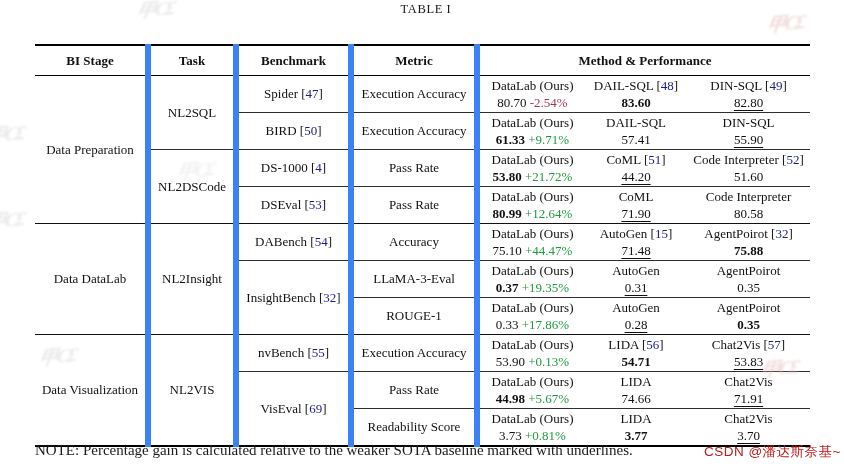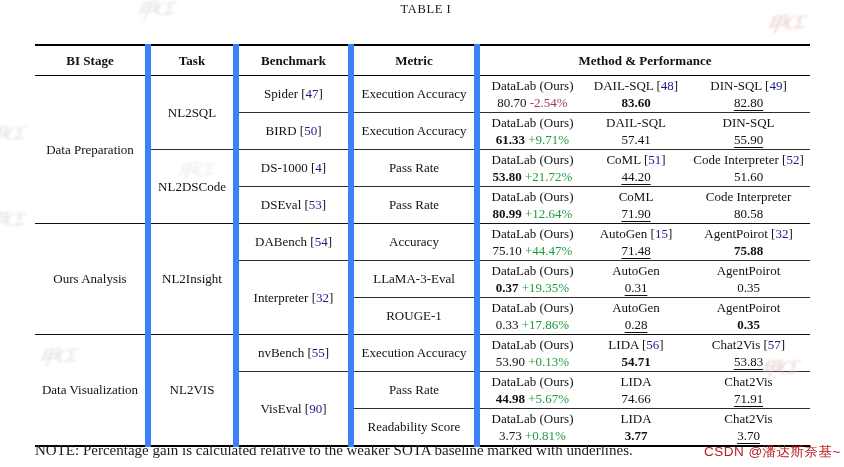--- a/index.html
+++ b/index.html
@@ -155,39 +155,39 @@
         <td>
           <div class="m-name"><span>CoML</span></div>
           <div class="m-val"><span class="val underline">71.90</span></div>
         </td>
         <td>
           <div class="m-name"><span>Code Interpreter</span></div>
           <div class="m-val"><span class="val">80.58</span></div>
         </td>
       </tr>
       <tr class="section-start">
-        <td class="vline" rowspan="3"><span>Ours Analysis</span></td>
+        <td class="vline" rowspan="3"><span>Data DataLab</span></td>
         <td class="vline" rowspan="3"><span>NL2Insight</span></td>
         <td class="vline" rowspan="1"><span>DABench</span><span class="cite"> [<span class="cite-num">54</span>]</span></td>
         <td class="vline"><span>Accuracy</span></td>
         <td>
           <div class="m-name"><span>DataLab (Ours)</span></div>
           <div class="m-val"><span class="val">75.10</span> <span class="pct pos">+44.47%</span></div>
         </td>
         <td>
           <div class="m-name"><span>AutoGen</span><span class="cite"> [<span class="cite-num">15</span>]</span></div>
           <div class="m-val"><span class="val underline">71.48</span></div>
         </td>
         <td>
           <div class="m-name"><span>AgentPoirot</span><span class="cite"> [<span class="cite-num">32</span>]</span></div>
           <div class="m-val"><span class="val bold">75.88</span></div>
         </td>
       </tr>
       <tr>
-        <td class="vline" rowspan="2"><span>Interpreter</span><span class="cite"> [<span class="cite-num">32</span>]</span></td>
+        <td class="vline" rowspan="2"><span>InsightBench</span><span class="cite"> [<span class="cite-num">32</span>]</span></td>
         <td class="vline"><span>LLaMA-3-Eval</span></td>
         <td>
           <div class="m-name"><span>DataLab (Ours)</span></div>
           <div class="m-val"><span class="val bold">0.37</span> <span class="pct pos">+19.35%</span></div>
         </td>
         <td>
           <div class="m-name"><span>AutoGen</span></div>
           <div class="m-val"><span class="val underline">0.31</span></div>
         </td>
         <td>
@@ -222,21 +222,21 @@
         <td>
           <div class="m-name"><span>LIDA</span><span class="cite"> [<span class="cite-num">56</span>]</span></div>
           <div class="m-val"><span class="val bold">54.71</span></div>
         </td>
         <td>
           <div class="m-name"><span>Chat2Vis</span><span class="cite"> [<span class="cite-num">57</span>]</span></div>
           <div class="m-val"><span class="val underline">53.83</span></div>
         </td>
       </tr>
       <tr>
-        <td class="vline" rowspan="2"><span>VisEval</span><span class="cite"> [<span class="cite-num">90</span>]</span></td>
+        <td class="vline" rowspan="2"><span>VisEval</span><span class="cite"> [<span class="cite-num">69</span>]</span></td>
         <td class="vline"><span>Pass Rate</span></td>
         <td>
           <div class="m-name"><span>DataLab (Ours)</span></div>
           <div class="m-val"><span class="val bold">44.98</span> <span class="pct pos">+5.67%</span></div>
         </td>
         <td>
           <div class="m-name"><span>LIDA</span></div>
           <div class="m-val"><span class="val">74.66</span></div>
         </td>
         <td>

